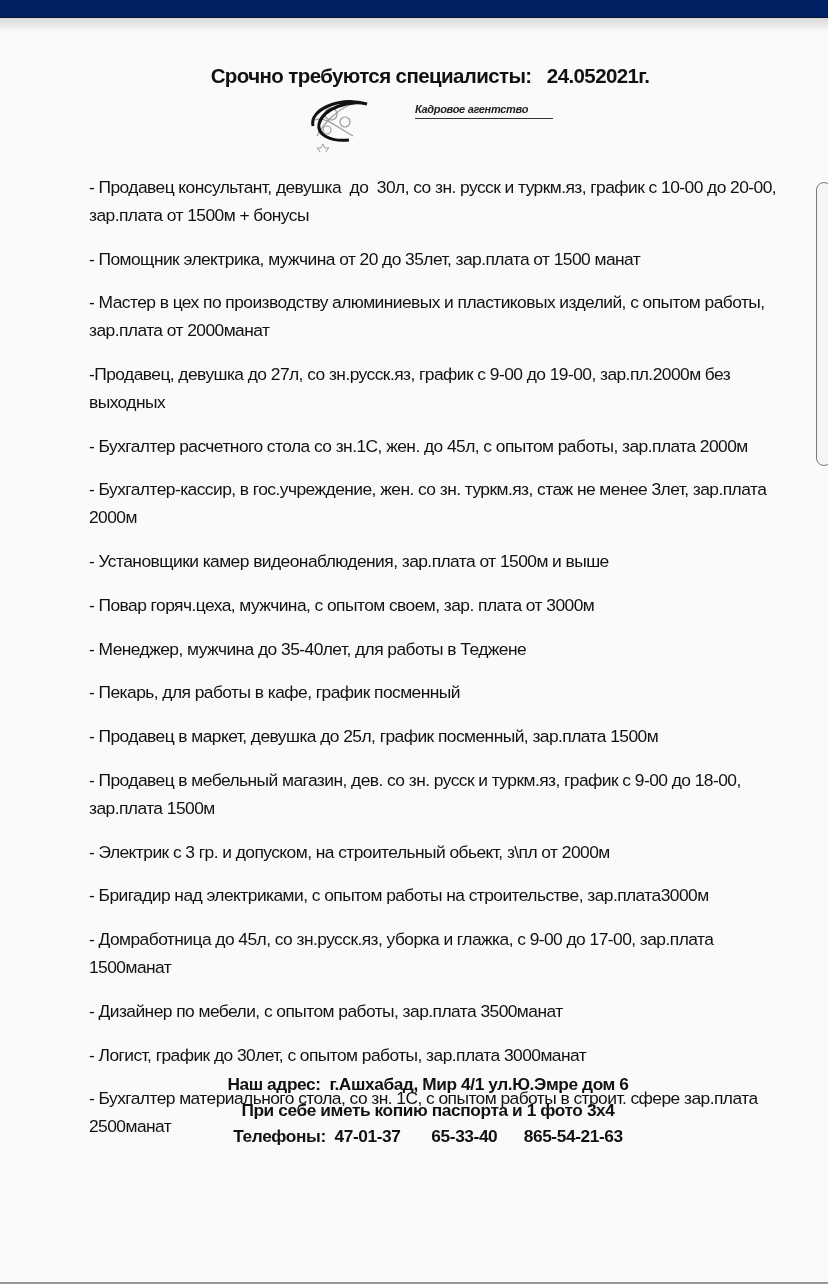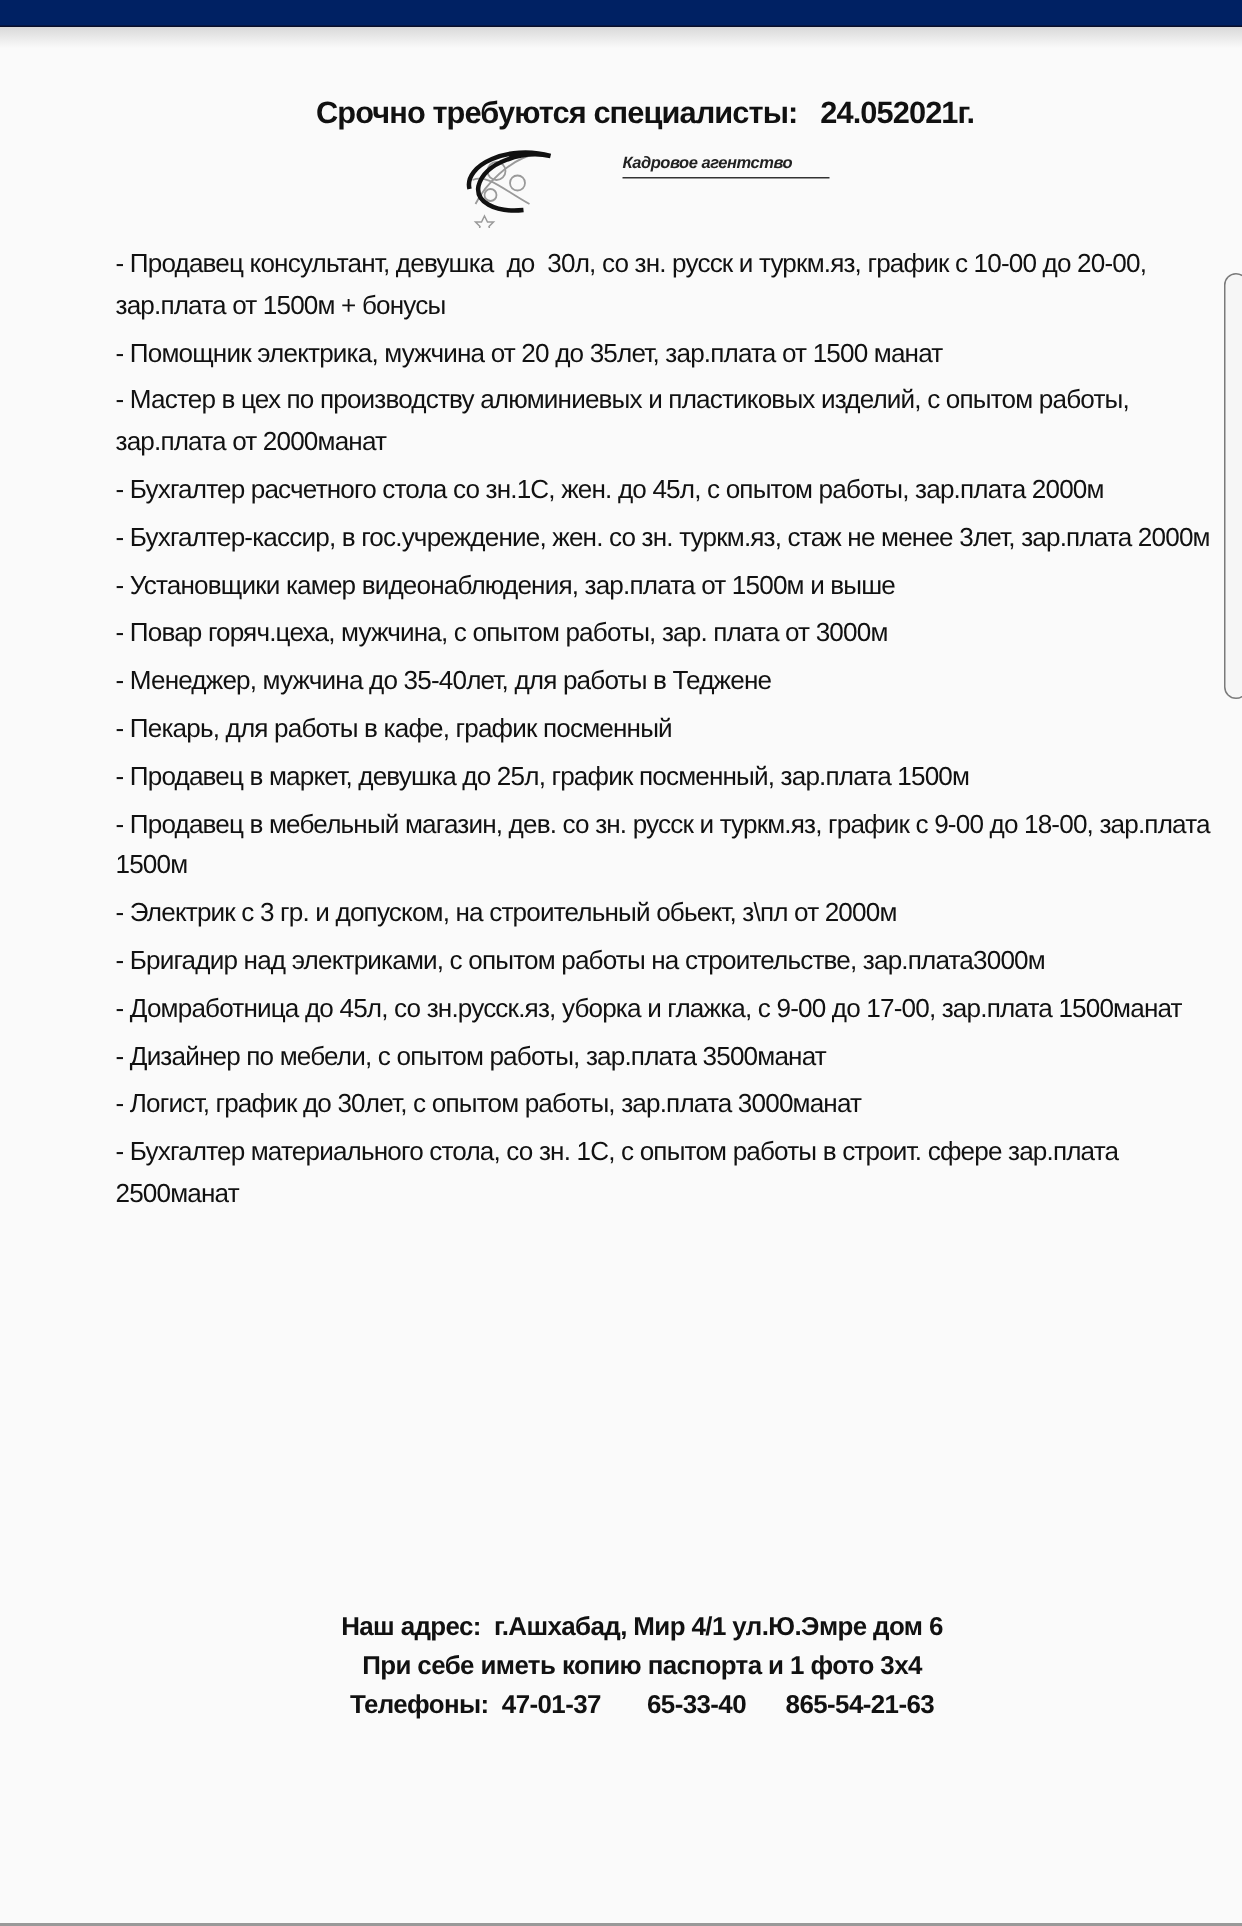--- a/index.html
+++ b/index.html
@@ -34,21 +34,21 @@
   }
   .logo .rule { position: absolute; left: 110px; top: 22px; width: 138px; height: 1px; background: #333; }
   .logo .flourish {
     position: absolute; left: 4px; top: 0px; width: 62px; height: 56px;
   }
   .jobs {
     position: absolute; left: 73px; top: 158px; width: 740px;
     font-size: 17.4px; line-height: 27.8px; letter-spacing: -0.55px;
     margin: 0; padding: 0; list-style: none;
   }
-  .jobs li { margin: 4px; padding: 0; white-space: pre-wrap; }
+  .jobs li { margin: 16px; padding: 0; white-space: pre-wrap; }
   .contact {
     position: absolute; left: 0; top: 1071px; width: 856px; text-align: center;
     font-weight: bold; font-size: 17.3px; line-height: 26px; letter-spacing: -0.4px;
   }
   .contact div { white-space: pre; }
   .scrollbar {
     position: absolute; left: 816px; top: 182px; width: 16px; height: 284px;
     border: 1.5px solid #7a7a7a; border-radius: 9px; background: #f6f6f6; box-sizing: border-box;
   }
   .bottomline { position: absolute; left: 0; top: 1282px; width: 828px; height: 2px; background: #999; }
@@ -75,24 +75,25 @@
       <path d="M4 30 C 0 14, 30 0, 58 8 C 40 4, 14 12, 10 28 C 8 38, 20 46, 40 44" fill="none" stroke="#111" stroke-width="3"></path>
     </svg>
     <span class="tagline">Кадровое агентство</span>
     <div class="rule"></div>
   </div>
 
   <ul class="jobs">
     <li>- Продавец консультант, девушка  до  30л, со зн. русск и туркм.яз, график с 10-00 до 20-00, зар.плата от 1500м + бонусы</li>
     <li>- Помощник электрика, мужчина от 20 до 35лет, зар.плата от 1500 манат</li>
     <li>- Мастер в цех по производству алюминиевых и пластиковых изделий, с опытом работы, зар.плата от 2000манат</li>
+    <li>-Продавец, девушка до 27л, со зн.русск.яз, график с 9-00 до 19-00, зар.пл.2000м без выходных</li>
     <li>- Бухгалтер расчетного стола со зн.1С, жен. до 45л, с опытом работы, зар.плата 2000м</li>
     <li>- Бухгалтер-кассир, в гос.учреждение, жен. со зн. туркм.яз, стаж не менее 3лет, зар.плата 2000м</li>
     <li>- Установщики камер видеонаблюдения, зар.плата от 1500м и выше</li>
-    <li>- Повар горяч.цеха, мужчина, с опытом работы, зар. плата от 3000м</li>
+    <li>- Повар горяч.цеха, мужчина, с опытом своем, зар. плата от 3000м</li>
     <li>- Менеджер, мужчина до 35-40лет, для работы в Теджене</li>
     <li>- Пекарь, для работы в кафе, график посменный</li>
     <li>- Продавец в маркет, девушка до 25л, график посменный, зар.плата 1500м</li>
     <li>- Продавец в мебельный магазин, дев. со зн. русск и туркм.яз, график с 9-00 до 18-00, зар.плата 1500м</li>
     <li>- Электрик с 3 гр. и допуском, на строительный обьект, з\пл от 2000м</li>
     <li>- Бригадир над электриками, с опытом работы на строительстве, зар.плата3000м</li>
     <li>- Домработница до 45л, со зн.русск.яз, уборка и глажка, с 9-00 до 17-00, зар.плата 1500манат</li>
     <li>- Дизайнер по мебели, с опытом работы, зар.плата 3500манат</li>
     <li>- Логист, график до 30лет, с опытом работы, зар.плата 3000манат</li>
     <li>- Бухгалтер материального стола, со зн. 1С, с опытом работы в строит. сфере зар.плата 2500манат</li>

